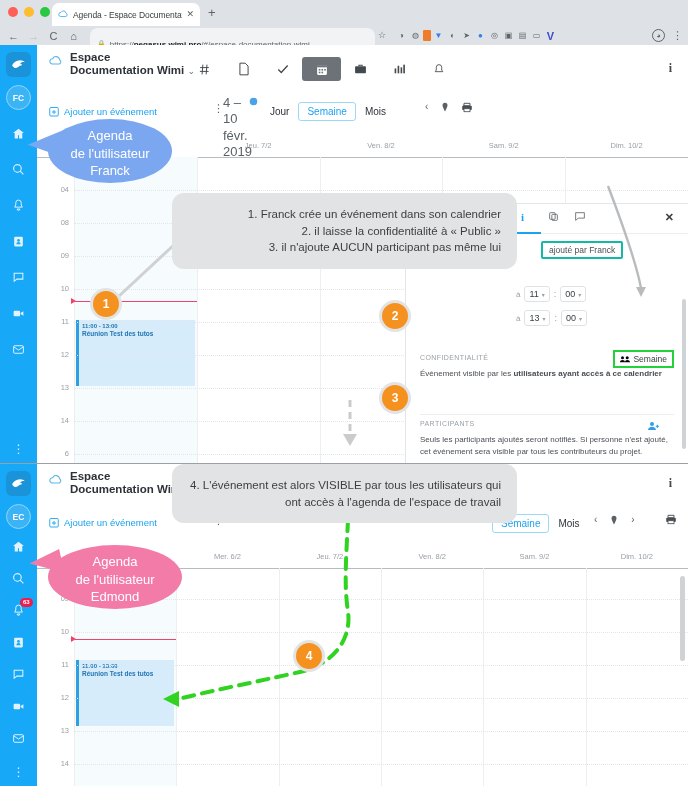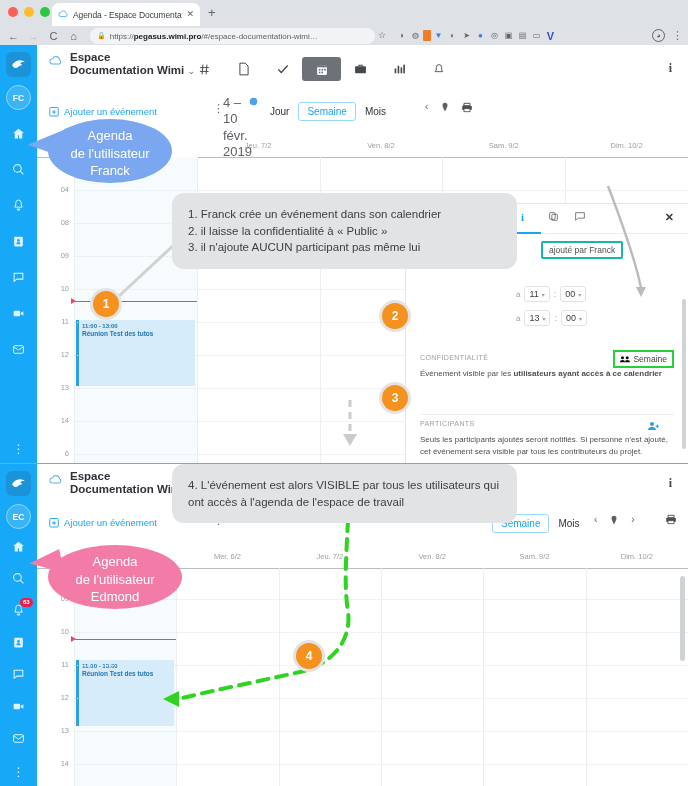--- a/index.html
+++ b/index.html
@@ -30,21 +30,21 @@
   }
   .tab-close { font-size:9px; color:#5f6368; flex:0 0 auto; line-height:1; }
   .newtab { position:absolute; left:208px; top:7px; font-size:13px; color:#5f6368; line-height:12px; }
 
   .urlbar-row { position:absolute; left:0; top:26px; width:688px; height:19px; display:flex; align-items:center; }
   .nav-btn { font-size:11px; color:#5f6368; margin-left:7px; width:13px; text-align:center; }
   .nav-btn.dim { color:#bcc0c4; }
   .omnibox {
     position:absolute; left:90px; top:2px; width:285px; height:15px;
     background:#f1f3f4; border-radius:8px; display:flex; align-items:center;
-    padding:8px 7px; gap:4px;
+    padding:16px 7px; gap:4px;
   }
   .lock { font-size:7px; color:#5f6368; }
   .url { font-size:8px; color:#202124; white-space:nowrap; overflow:hidden; }
   .url .dim { color:#5f6368; }
   .star { position:absolute; left:378px; top:4px; font-size:9px; color:#5f6368; }
   .ext-icons { position:absolute; left:395px; top:3px; display:flex; gap:1px; align-items:center; }
   .ext { width:13px; height:13px; display:flex; align-items:center; justify-content:center; font-size:8px; color:#5f6368; }
   .ext.box-o { background:#f07c2a; color:#fff; border-radius:1px; width:8px; height:11px; font-size:6px;}
   .ext.blue-dot { color:#2f80ed; }
   .ext.v { color:#3b4cca; font-weight:bold; font-size:11px; }
@@ -165,21 +165,21 @@
   }
   .sec-text { font-size:8px; color:#4a4f54; line-height:1.45; margin-top:7px; }
   .sec-text b { font-weight:bold; }
   .hr { position:absolute; left:14px; right:14px; border-top:1px solid #eceef0; }
   .adduser { position:absolute; right:14px; }
   .dscroll { position:absolute; right:2px; top:95px; width:4px; height:150px; background:#cfd3d6; border-radius:2px;}
 
   
   .callout {
     position:absolute; background:#e2e3e4; border-radius:12px;
-    color:#3b3f43; text-align:left; padding:13px 16px; line-height:1.45;
+    color:#3b3f43; text-align:right; padding:13px 16px; line-height:1.45;
   }
   .callout.c1 { left:172px; top:193px; width:345px; font-size:11.5px; }
   .callout.c4 { left:172px; top:464px; width:345px; font-size:11.5px; }
 
   .bub { position:absolute; border-radius:50%; color:#fff; text-align:center; }
   .bub-blue { left:48px; top:119px; width:124px; height:64px; background:#7ba7f0; font-size:13px; line-height:1.35; padding-top:8px; }
   .bub-pink { left:48px; top:545px; width:134px; height:64px; background:#f37ba8; font-size:13px; line-height:1.35; padding-top:8px; }
   .bub-tail { position:absolute; width:0;height:0; }
   .tail-blue { left:28px; top:133px; border-top:10px solid transparent; border-bottom:16px solid transparent; border-right:34px solid #7ba7f0; transform:rotate(-6deg); }
   .tail-pink { left:30px; top:552px; border-top:8px solid transparent; border-bottom:16px solid transparent; border-right:32px solid #f37ba8; transform:rotate(-12deg);}

